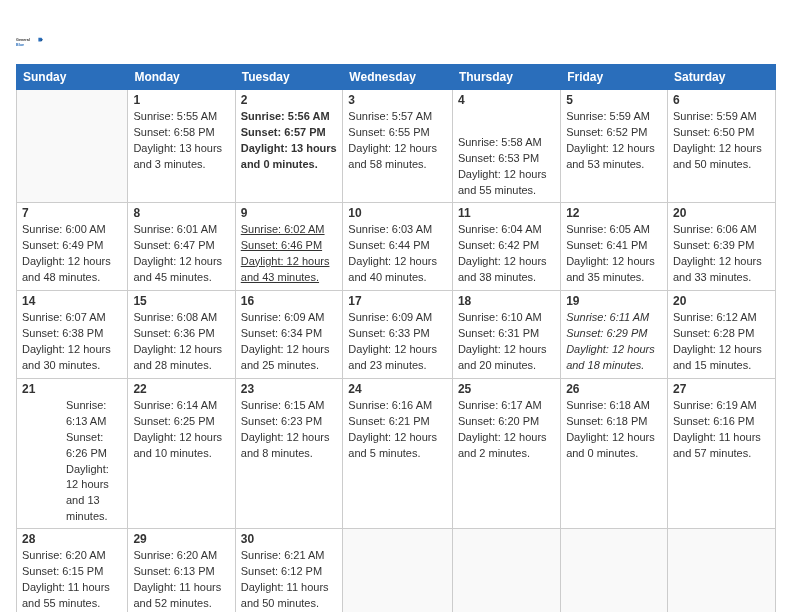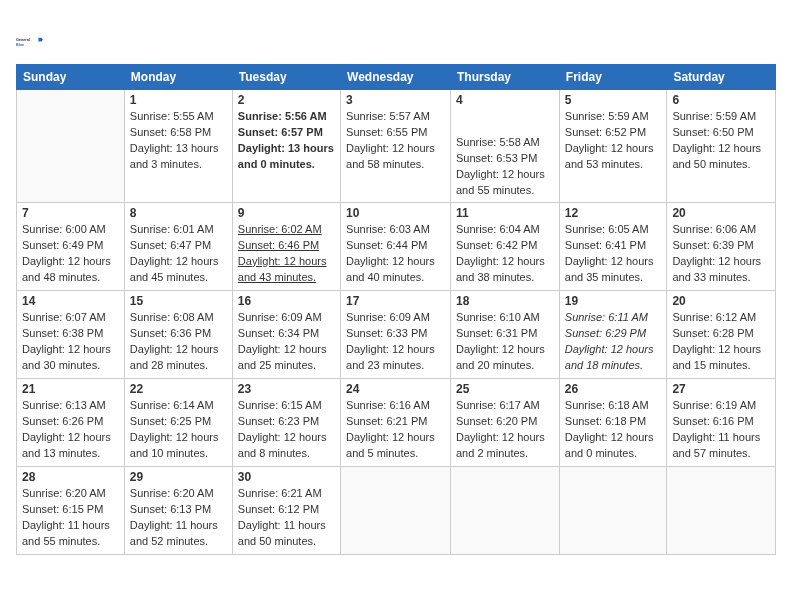--- a/index.html
+++ b/index.html
@@ -258,21 +258,21 @@
             <span class="day-num">20</span>
             <div class="day-info" style="white-space: pre-line;">Sunrise: 6:12 AM
 Sunset: 6:28 PM
 Daylight: 12 hours
 and 15 minutes.</div>
           </td>
         </tr>
         <tr>
           <td>
             <span class="day-num">21</span>
-            <div class="day-info" style="white-space: pre-line;">Sunrise: 6:13 AM
+            <div class="day-info" style="white-space: pre-line; margin-left: 44px;">Sunrise: 6:13 AM
 Sunset: 6:26 PM
 Daylight: 12 hours
 and 13 minutes.</div>
           </td>
           <td>
             <span class="day-num">22</span>
             <div class="day-info" style="white-space: pre-line;">Sunrise: 6:14 AM
 Sunset: 6:25 PM
 Daylight: 12 hours
 and 10 minutes.</div>

